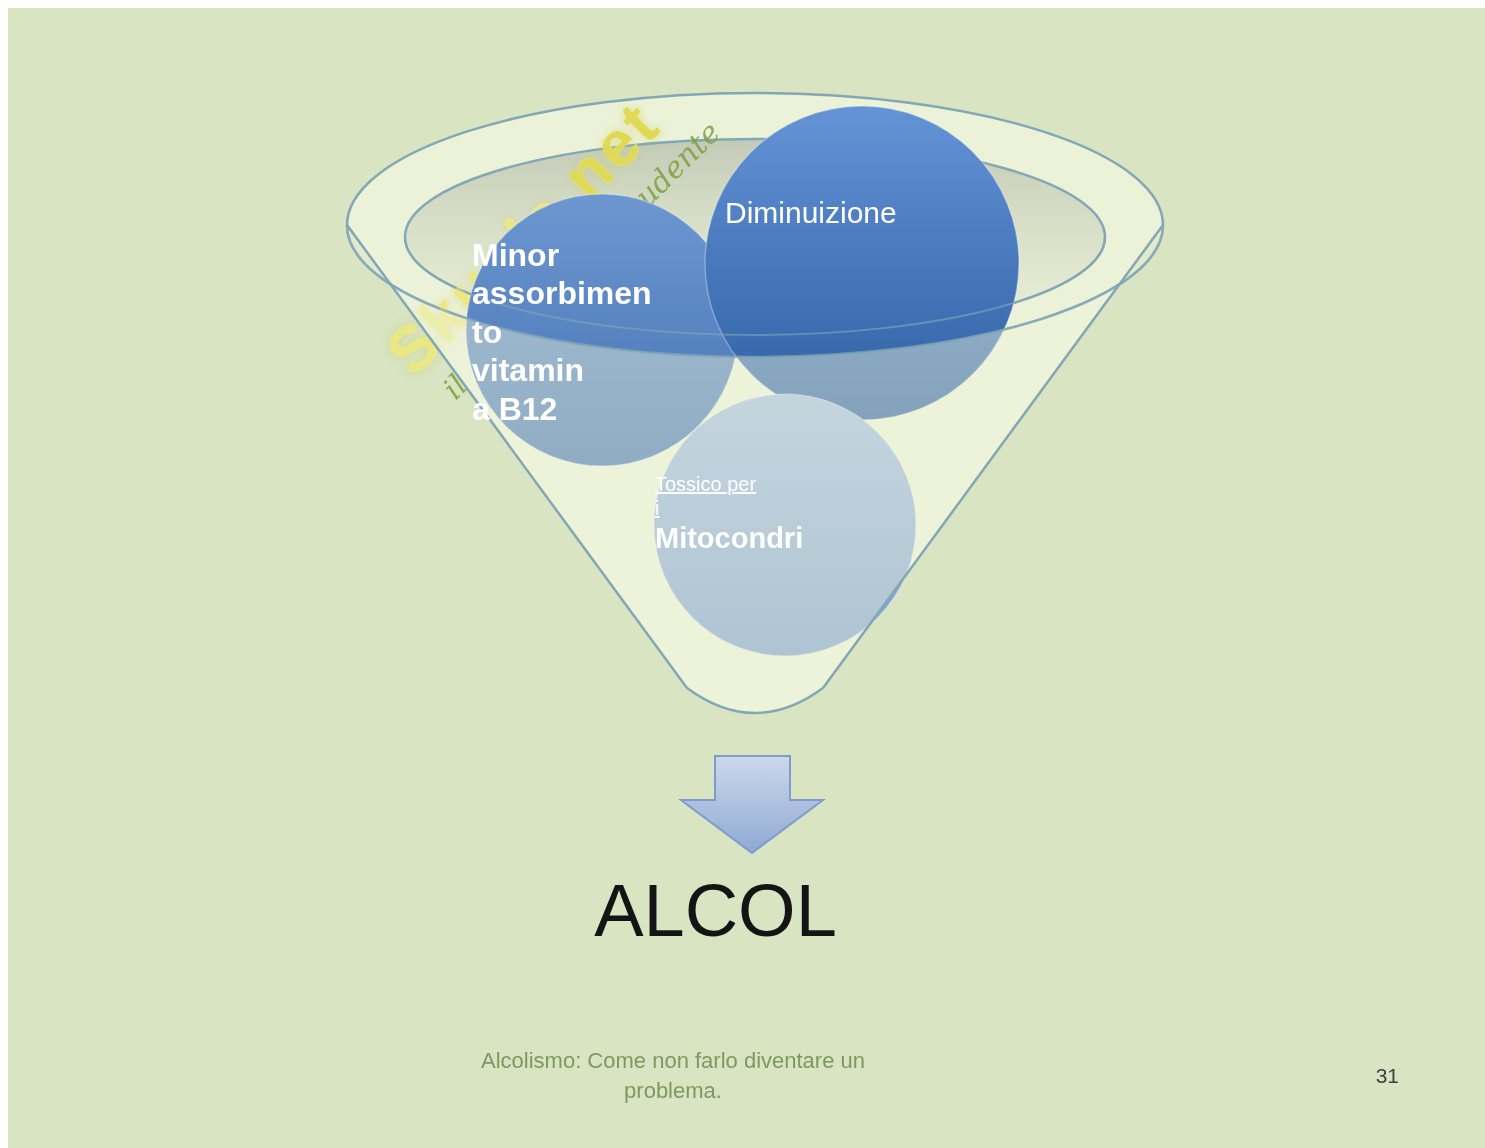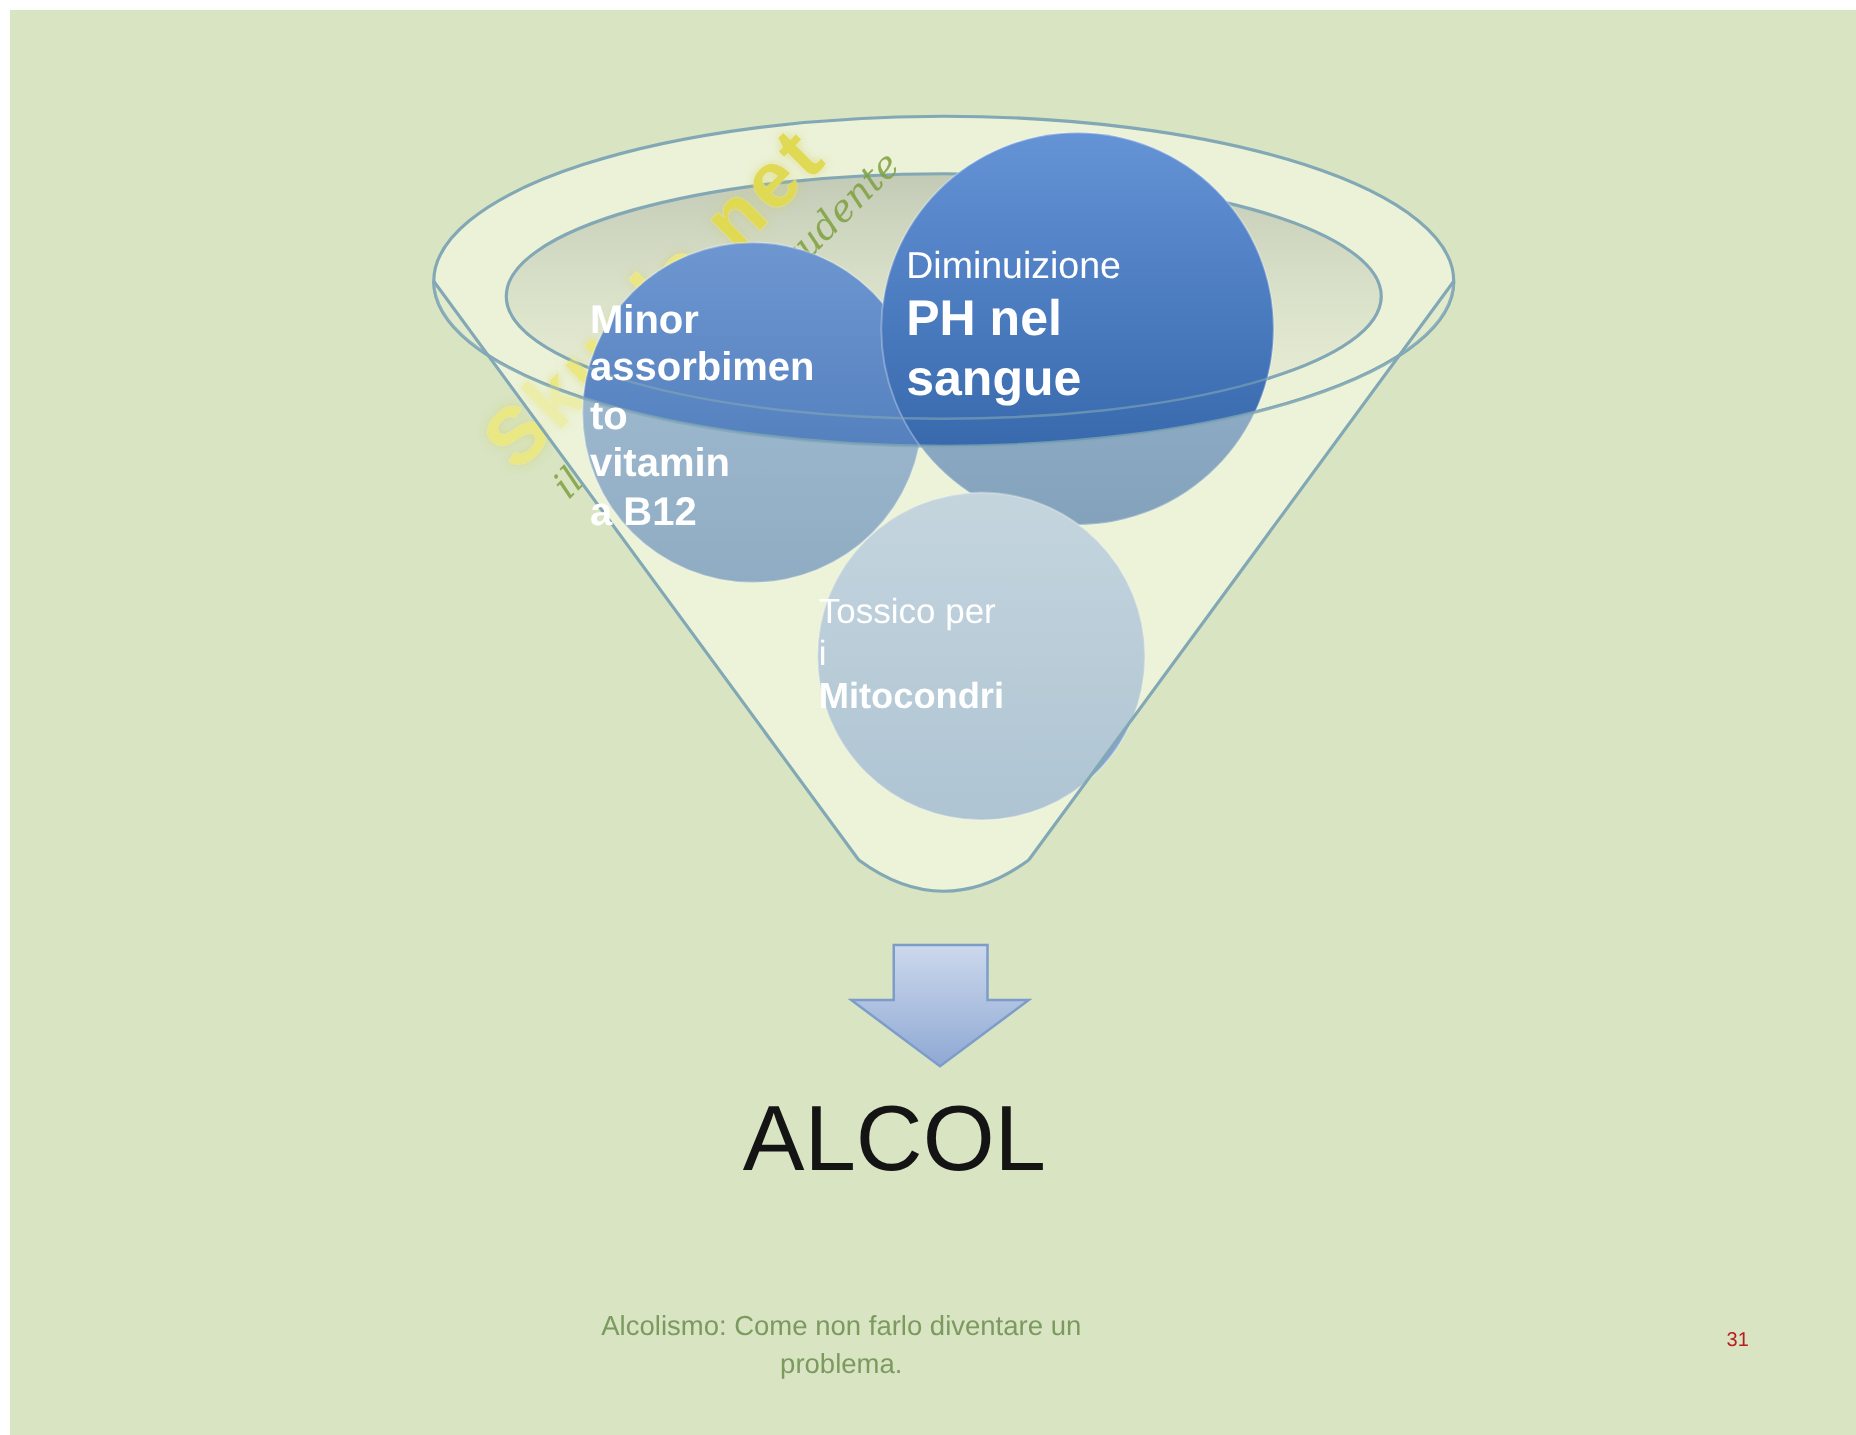--- a/index.html
+++ b/index.html
@@ -44,36 +44,36 @@
   .ctext { position: absolute; color: #ffffff; }
   .ctext .lead, .ctext .emph { display: block; white-space: pre-line; }
   .ctext .emph { font-weight: bold; }
   .c1 { left: 472px; top: 236px; width: 260px; }
   .c1 .lead { font-size: 32px; line-height: 1.2; font-weight: bold; }
   .c1 .emph { font-size: 32px; line-height: 1.2; }
   .c2 { left: 725px; top: 195px; width: 275px; }
   .c2 .lead { font-size: 30px; line-height: 1.2; }
   .c2 .emph { font-size: 40px; line-height: 1.2; }
   .c3 { left: 655px; top: 472px; width: 260px; }
-  .c3 .lead { font-size: 28px; line-height: 1.2; }
+  .c3 .lead { font-size: 20px; line-height: 1.2; text-decoration: underline; }
   .c3 .emph { font-size: 29px; line-height: 1.25; }
 
   .alcol {
     position: absolute; left: 0; top: 868px; width: 1431px;
     text-align: center; font-size: 74px; color: #141414;
   }
 
   .footer {
     position: absolute; left: 0; top: 1046px; width: 1346px;
     text-align: center; font-size: 22px; line-height: 1.35;
     color: #7c9a60; white-space: pre-line;
   }
   .pagenum {
     position: absolute; right: 86px; top: 1064px;
-    font-size: 16px; color: #b91c1c;
+    font-size: 21px; color: #404040;
   }
 </style>
 </head>
 <body>
 
 <div class="slide">
 
   <svg class="layer" viewBox="0 0 1485 1148">
     <defs>
       <linearGradient id="innerShade" x1="0" y1="0" x2="0" y2="1">
@@ -122,22 +122,20 @@
 
   <div class="ctext c1">
     <span class="lead">Minor
 assorbimen
 to</span>
     <span class="emph">vitamin
 a B12</span>
   </div>
   <div class="ctext c2">
     <span class="lead">Diminuizione</span>
-    <span class="emph">PH nel
-sangue</span>
   </div>
   <div class="ctext c3">
     <span class="lead">Tossico per
 i</span>
     <span class="emph">Mitocondri</span>
   </div>
 
   <div class="alcol">ALCOL</div>
 
   <div class="footer">Alcolismo: Come non farlo diventare un

